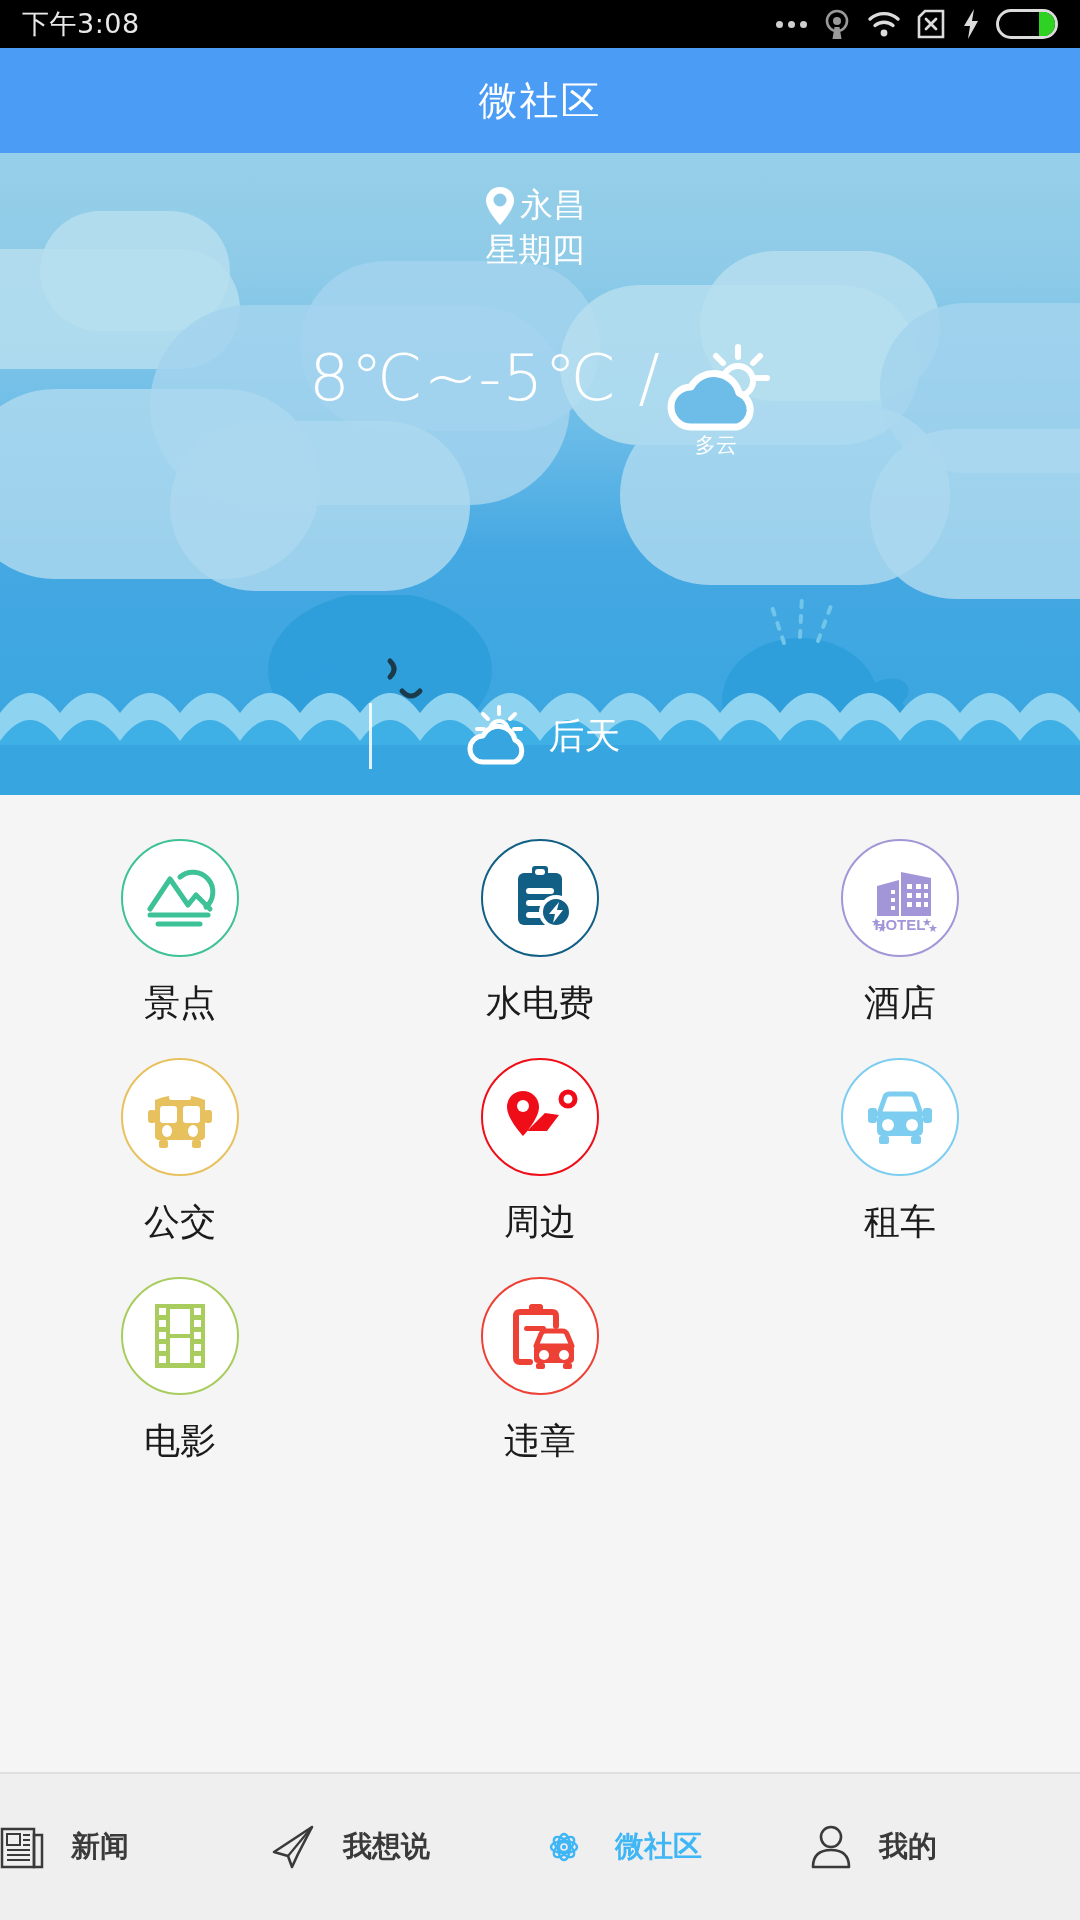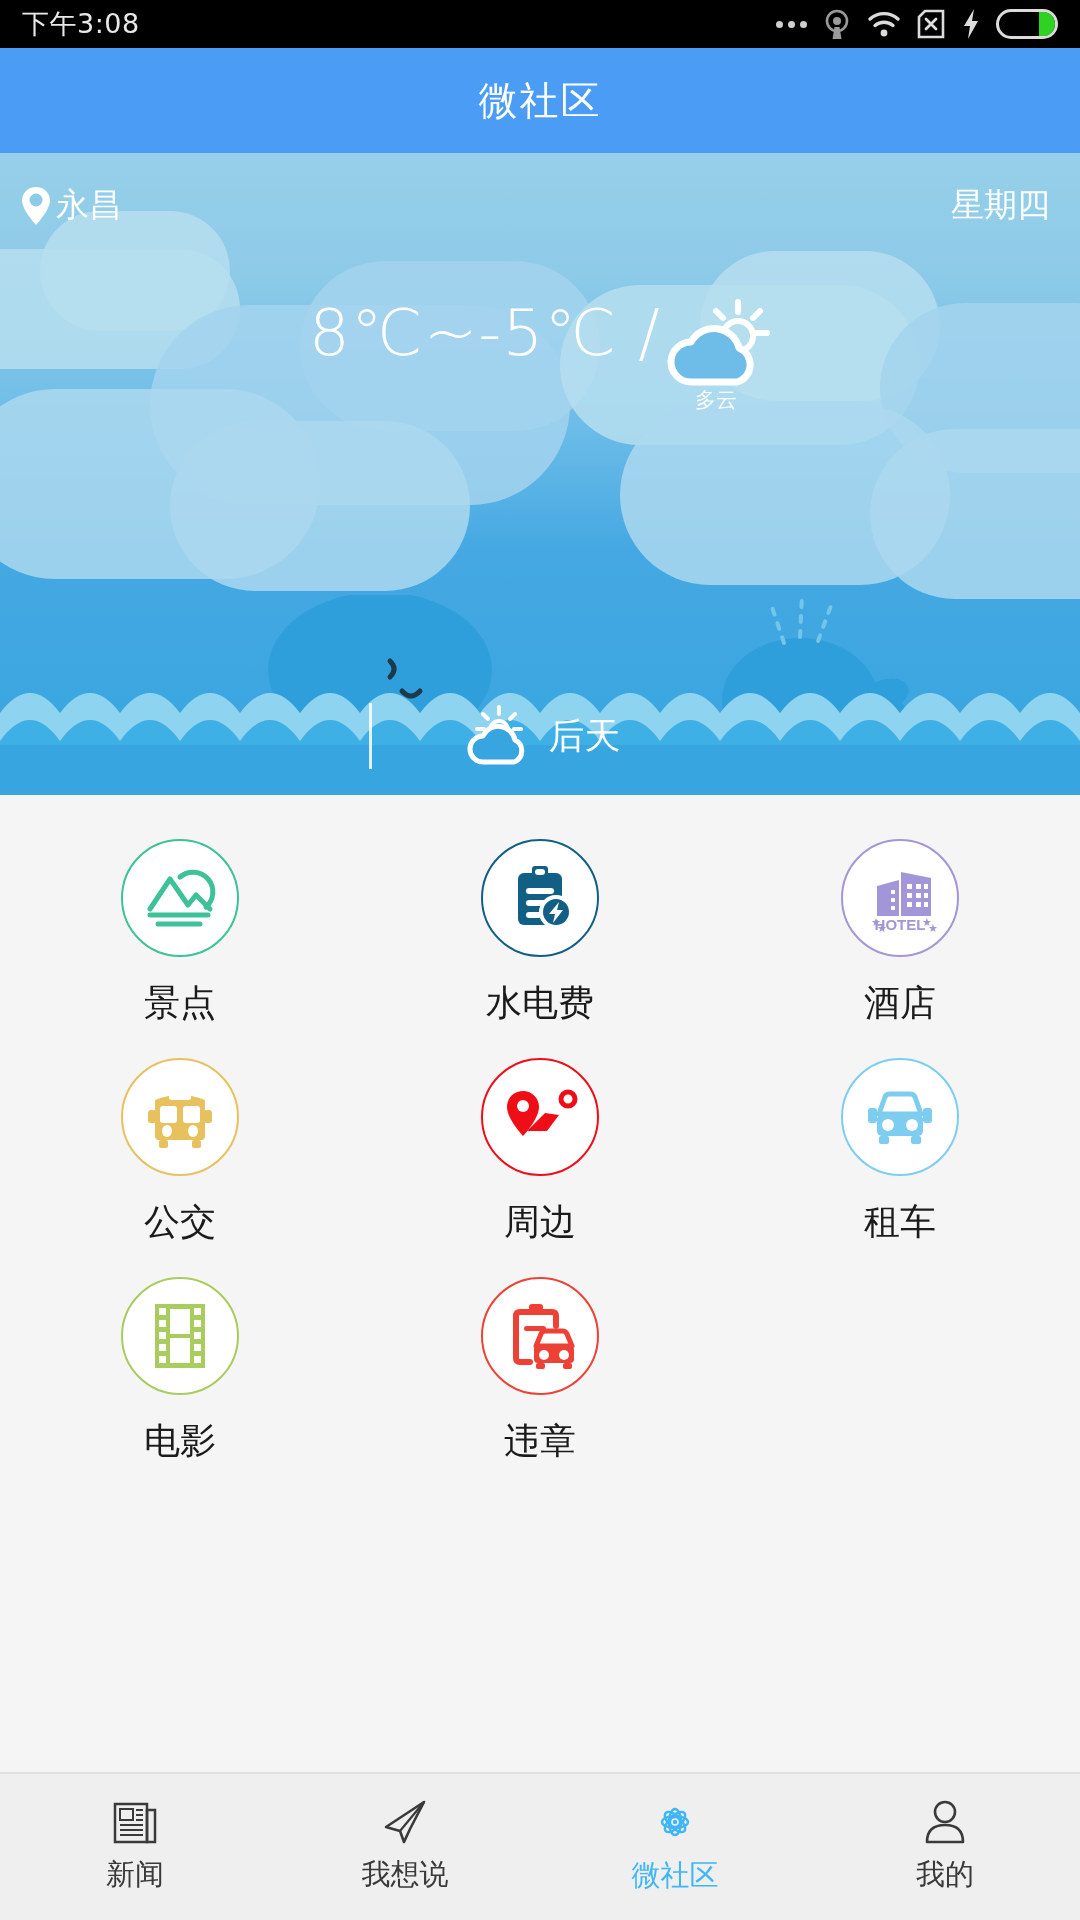--- a/index.html
+++ b/index.html
@@ -36,21 +36,21 @@
     background:linear-gradient(180deg,#96cfe9 0%,#8ecbe8 18%,#6dbde8 42%,#45a8e2 62%,#36a5e0 100%);
   }
   .clouds { position:absolute; inset:0; pointer-events:none; }
   .cloud { position:absolute; background:#abd8ee; border-radius:999px; opacity:.85; }
   .cloud.b { background:#a3d4ed; }
   .cloud.c { background:#b6deef; }
 
   .weather-top {
     position:relative; z-index:5; display:flex;
     justify-content:space-between; align-items:center;
-    padding:30px 30px 0 20px; color:#fff;
+    padding:30px 30px 0 20px; color:#fff;flex-direction:column;
   }
   .loc { display:flex; align-items:center; gap:4px; font-size:33px; }
   .weekday { font-size:33px; }
 
   .weather-main {
     position:relative; z-index:5;
     display:flex; justify-content:center;
     margin-top:68px;
   }
   .temp { color:#fff; font-size:64px; font-weight:300; letter-spacing:1px; white-space:nowrap; }
@@ -86,21 +86,21 @@
   }
   .cell-label { margin-top:22px; font-size:36px; color:#1b1b1b; }
 
   
   .tabbar {
     position:absolute; left:0; right:0; bottom:0; height:148px;
     background:#efefef; border-top:2px solid #e0e0e0;
     display:flex; align-items:center;
   }
   .tab {
-    flex:1; display:flex; flex-direction:column; align-items:center; gap:10px;
+    flex:1; display:flex; flex-direction:row; align-items:center; gap:27px;font-weight:bold;
   }
   .tab-label { font-size:29px; color:#3a3a3a; }
   .tab.active .tab-label { color:#3fb6f5; }
 </style>
 </head>
 <body>
 
 <div class="statusbar">
   <div class="status-time">下午3:08</div>
   <div class="status-icons">

